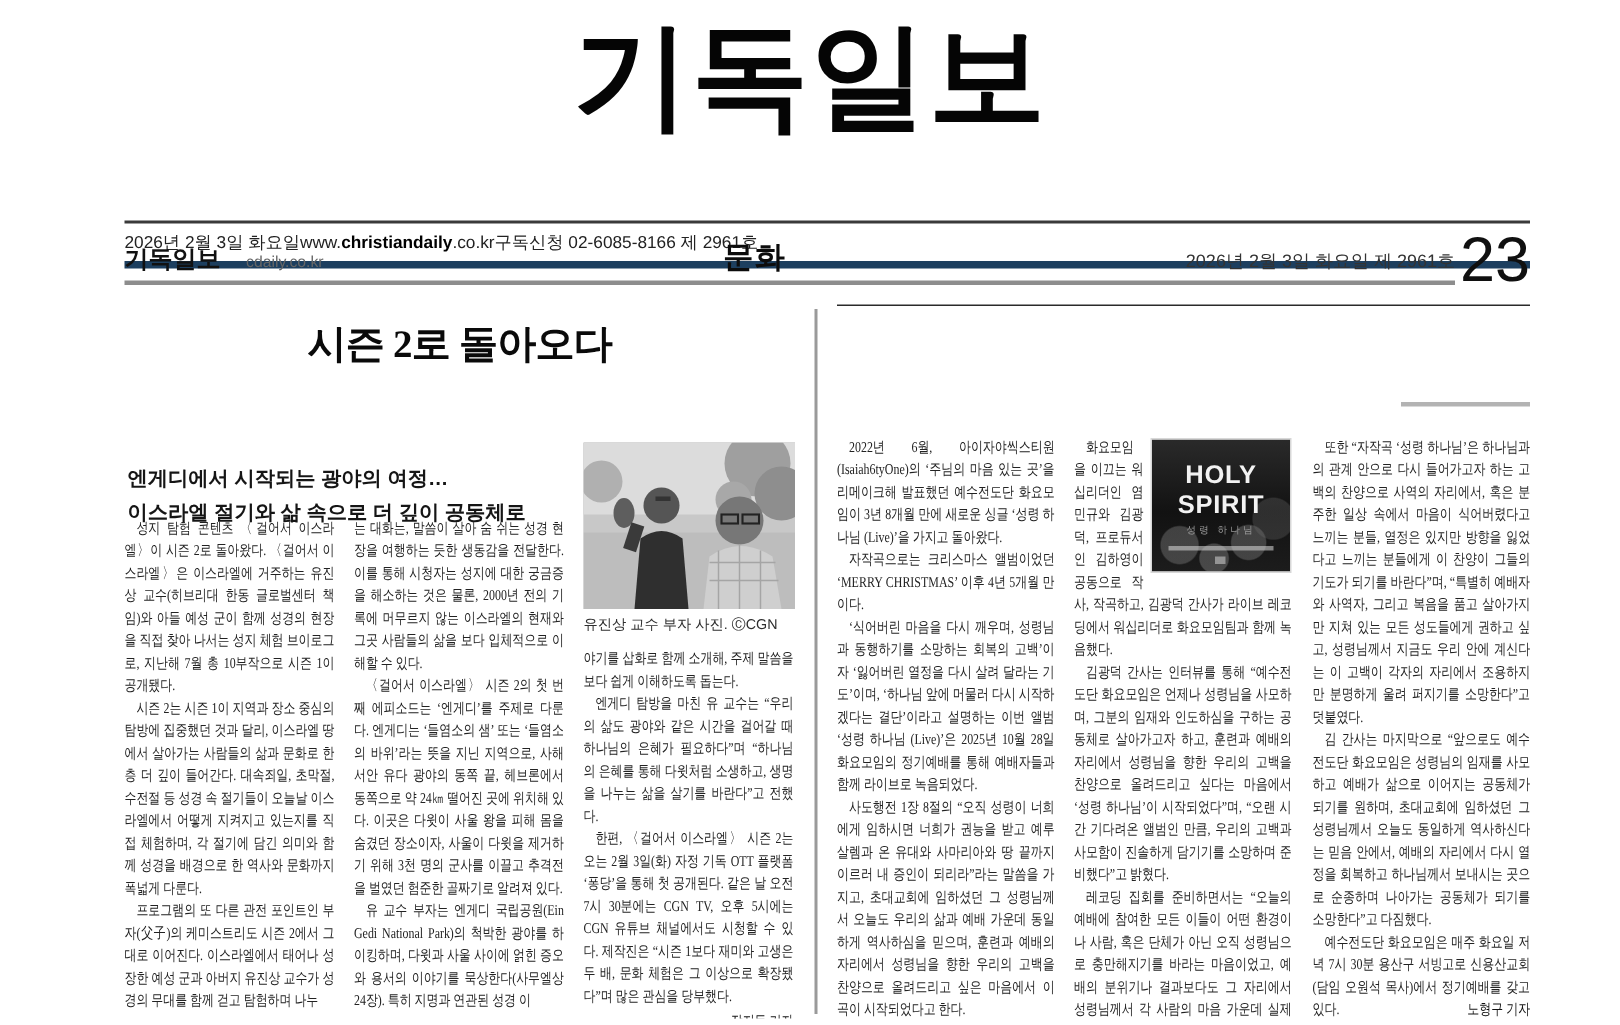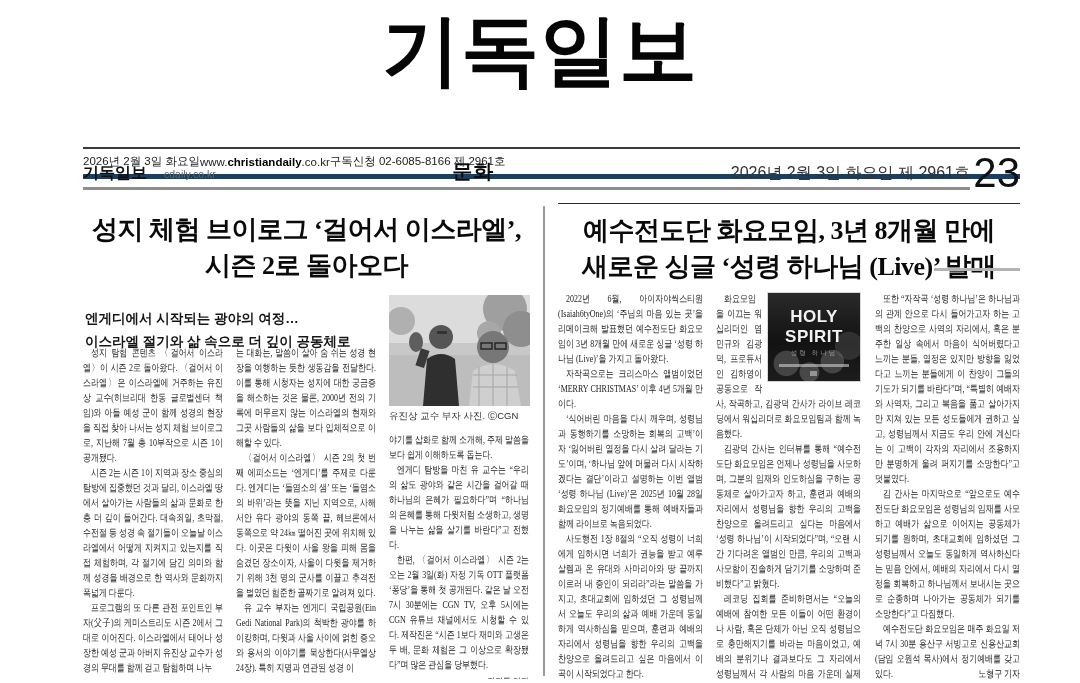--- a/index.html
+++ b/index.html
@@ -30,21 +30,21 @@
   
   .sectionbar { position:absolute; top:150px; left:83px; right:60px; height:42px; }
   .sectionbar .rule { position:absolute; left:0; right:50px; bottom:2px; height:3px; background:#8d8d8d; }
   .sectionbar .row {
     position:absolute; left:0; right:50px; top:8px;
     display:flex; align-items:baseline; justify-content:space-between;
   }
   .sb-brand { font-size:16px; font-weight:800; color:#111; }
   .sb-site { font-size:10.5px; color:#666; margin-left:17px; font-weight:400; }
   .sb-section { font-size:20px; font-weight:700; color:#0c0c0c; letter-spacing:1px; }
-  .sb-edition { font-size:16px; color:#333; }
+  .sb-edition { font-size:12px; color:#333; }
   .sb-page { position:absolute; right:0; top:0; font-size:42px; line-height:1.1; font-weight:400; color:#101010; }
 
   
   .v-divider { position:absolute; left:543px; top:206px; height:470px; width:1.5px; background:#9a9a9a; }
   .headline {
     text-align:center; font-weight:700; font-size:26px; line-height:1.38;
     letter-spacing:-0.5px; color:#0a0a0a;
   }
   .bcol {
     position:absolute; font-size:10px; line-height:15px; text-align:justify; color:#222;
@@ -119,21 +119,20 @@
     <span class="sb-edition">2026년 2월 3일 화요일 제 2961호</span>
   </div>
   <div class="rule"></div>
   <div class="sb-page">23</div>
 </div>
 
 <div class="v-divider"></div>
 
 <div class="article-left">
   <div class="headline">
-    <div>성지 체험 브이로그 ‘걸어서 이스라엘’,</div>
     <div>시즌 2로 돌아오다</div>
   </div>
   <div class="subhead">
     <div>엔게디에서 시작되는 광야의 여정…</div>
     <div>이스라엘 절기와 삶 속으로 더 깊이 공동체로</div>
   </div>
 
   <div class="photo">
     <svg width="141" height="111" viewBox="0 0 141 111">
       <rect width="141" height="111" fill="#c8c8c8"></rect>
@@ -173,24 +172,20 @@
     <div>
         <p class="para ni">야기를 삽화로 함께 소개해, 주제 말씀을 보다 쉽게 이해하도록 돕는다.</p>
         <p class="para">엔게디 탐방을 마친 유 교수는 “우리의 삶도 광야와 같은 시간을 걸어갈 때 하나님의 은혜가 필요하다”며 “하나님의 은혜를 통해 다윗처럼 소생하고, 생명을 나누는 삶을 살기를 바란다”고 전했다.</p>
         <p class="para">한편, 〈걸어서 이스라엘〉 시즌 2는 오는 2월 3일(화) 자정 기독 OTT 플랫폼 ‘퐁당’을 통해 첫 공개된다. 같은 날 오전 7시 30분에는 CGN TV, 오후 5시에는 CGN 유튜브 채널에서도 시청할 수 있다. 제작진은 “시즌 1보다 재미와 고생은 두 배, 문화 체험은 그 이상으로 확장됐다”며 많은 관심을 당부했다.</p>
       </div>
     <div class="byline">장지동 기자</div>
   </div>
 </div>
 
 <div class="article-right">
-  <div class="headline">
-    <div>예수전도단 화요모임, 3년 8개월 만에</div>
-    <div>새로운 싱글 ‘성령 하나님 (Live)’ 발매</div>
-  </div>
   <div class="deco-rule"></div>
 
   <div class="bcol c1">
       <p class="para">2022년 6월, 아이자야씩스티원(Isaiah6tyOne)의 ‘주님의 마음 있는 곳’을 리메이크해 발표했던 예수전도단 화요모임이 3년 8개월 만에 새로운 싱글 ‘성령 하나님 (Live)’을 가지고 돌아왔다.</p>
       <p class="para">자작곡으로는 크리스마스 앨범이었던 ‘MERRY CHRISTMAS’ 이후 4년 5개월 만이다.</p>
       <p class="para">‘식어버린 마음을 다시 깨우며, 성령님과 동행하기를 소망하는 회복의 고백’이자 ‘잃어버린 열정을 다시 살려 달라는 기도’이며, ‘하나님 앞에 머물러 다시 시작하겠다는 결단’이라고 설명하는 이번 앨범 ‘성령 하나님 (Live)’은 2025년 10월 28일 화요모임의 정기예배를 통해 예배자들과 함께 라이브로 녹음되었다.</p>
       <p class="para">사도행전 1장 8절의 “오직 성령이 너희에게 임하시면 너희가 권능을 받고 예루살렘과 온 유대와 사마리아와 땅 끝까지 이르러 내 증인이 되리라”라는 말씀을 가지고, 초대교회에 임하셨던 그 성령님께서 오늘도 우리의 삶과 예배 가운데 동일하게 역사하심을 믿으며, 훈련과 예배의 자리에서 성령님을 향한 우리의 고백을 찬양으로 올려드리고 싶은 마음에서 이 곡이 시작되었다고 한다.</p>
     </div>
   <div class="bcol c2">
     <div class="album-spacer"></div>

